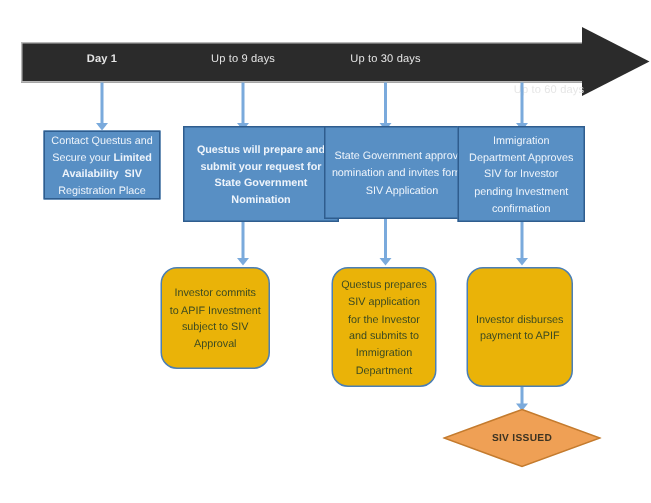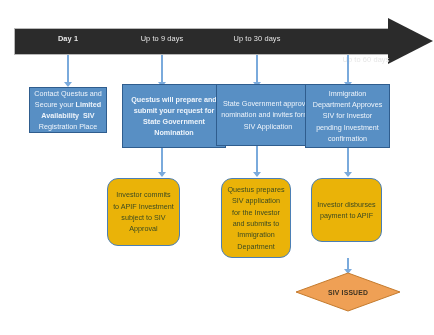--- a/index.html
+++ b/index.html
@@ -168,21 +168,21 @@
   <div class="vhead" style="left:348px; top:172px;"></div>
 
   <div class="green-box" style="left:107px; top:178px; width:73px;  height:68px;">
     <span class="txt">Investor commits to APIF Investment subject to SIV Approval</span>
   </div>
 
   <div class="green-box" style="left:221px; top:178px; width:70px;  height:80px;">
     <span class="txt">Questus prepares SIV application for the Investor and submits to Immigration Department</span>
   </div>
 
-  <div class="green-box" style="left:311px; top:178px; width:71px;  height:64px;">
+  <div class="green-box" style="left:311px; top:178px; width:71px;  height:80px;">
     <span class="txt">Investor disburses payment to APIF</span>
   </div>
 
   <div class="vline" style="left:347px; top:258px; height:12px;"></div>
   <div class="vhead" style="left:348px; top:269px;"></div>
 
   <div class="diamond-wrap">
     <svg width="106" height="40" viewBox="0 0 106 40">
       <polygon points="53,1 105,20 53,39 1,20" fill="#efa055" stroke="#c47b2e" stroke-width="1"></polygon>
     </svg>

